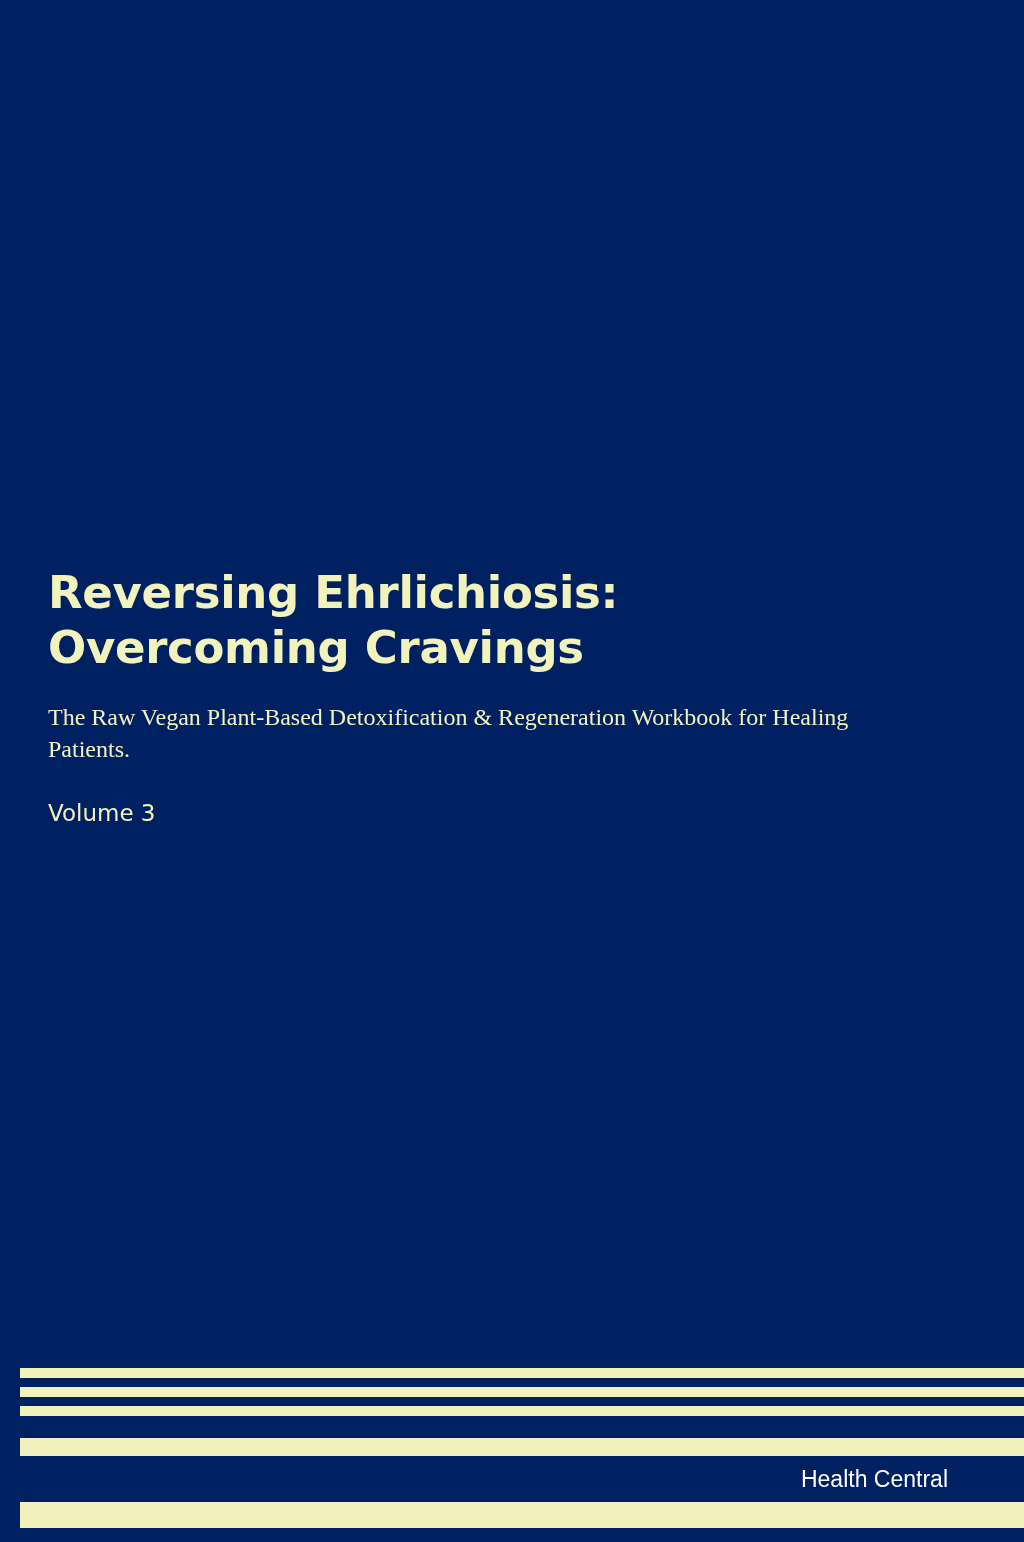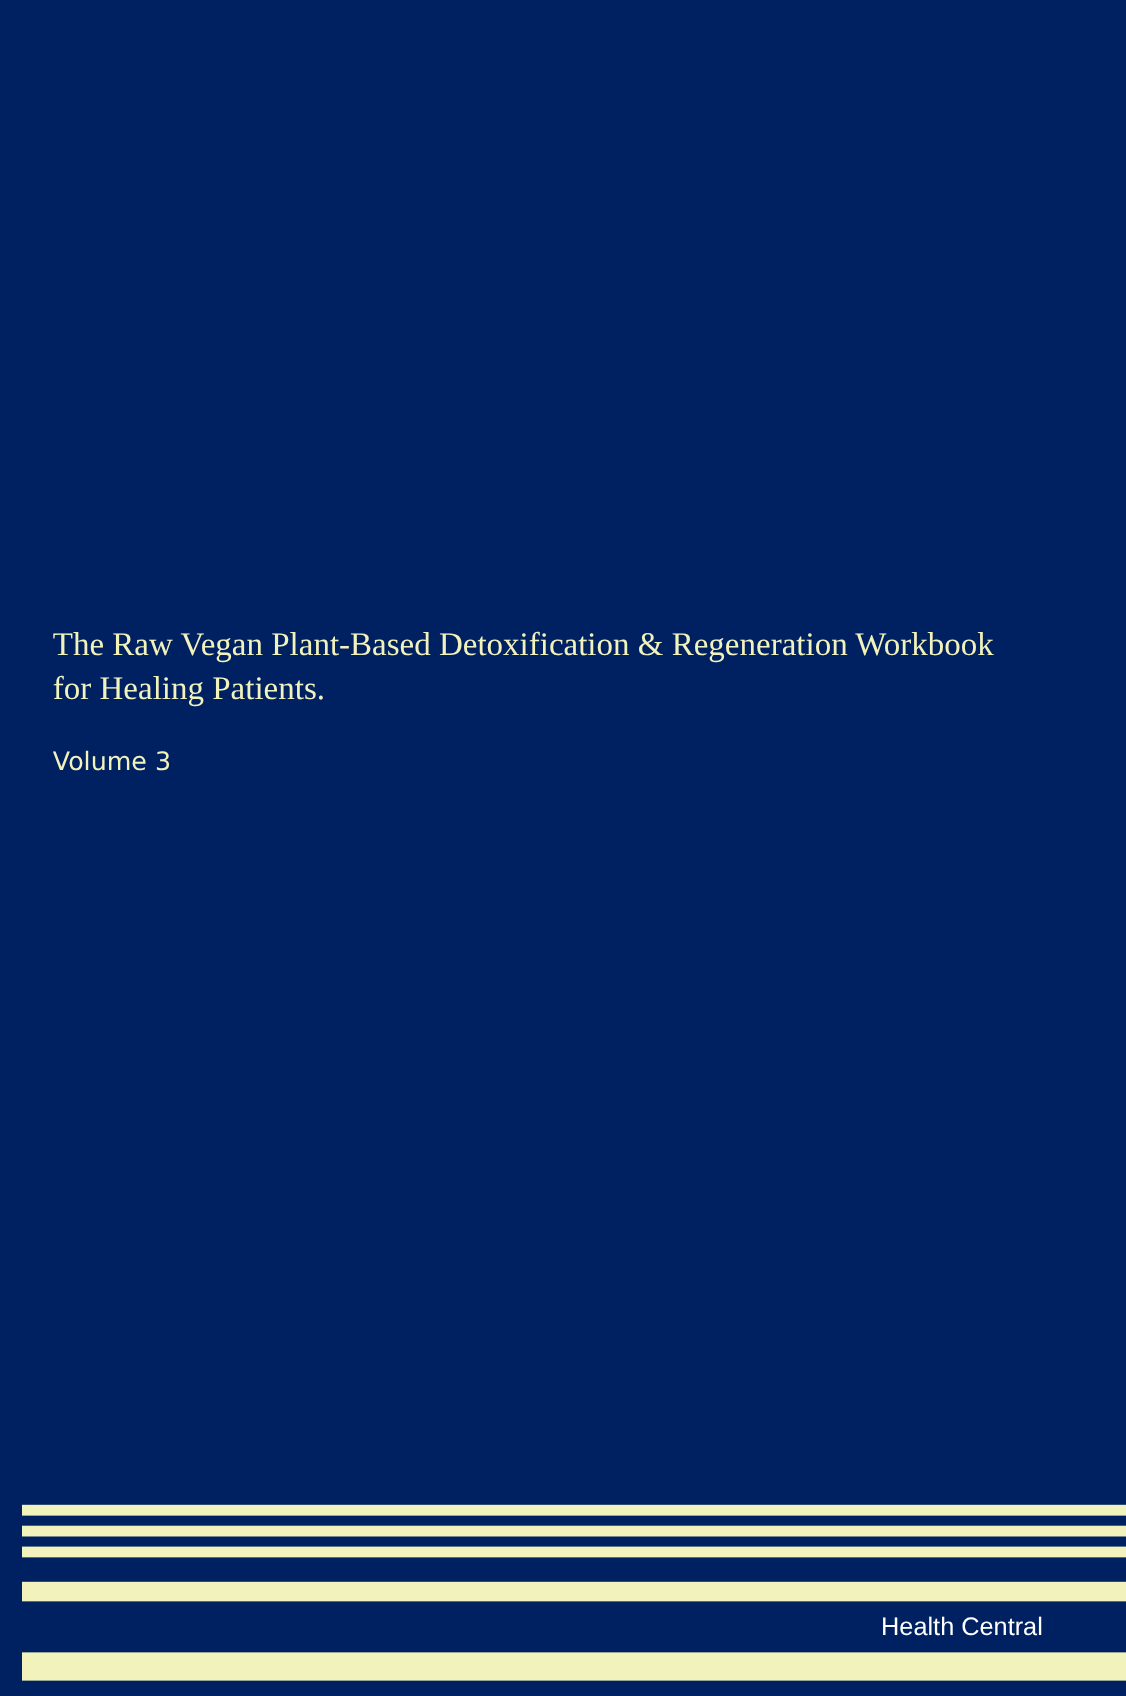--- a/index.html
+++ b/index.html
@@ -35,21 +35,21 @@
     font-size: 45px;
     line-height: 1.22;
     letter-spacing: -0.3px;
     margin: 0 0 26px 0;
     max-width: 700px;
   }
 
   .book-subtitle {
     color: #f2f2bd;
     font-family: "Liberation Serif", serif;
-    font-size: 30px;
+    font-size: 24px;
     line-height: 1.33;
     margin: 0 0 34px 0;
     max-width: 870px;
   }
 
   .book-volume {
     color: #f2f2bd;
     font-family: "DejaVu Sans", sans-serif;
     font-weight: normal;
     font-size: 23px;
@@ -94,20 +94,21 @@
     font-size: 23px;
     white-space: nowrap;
   }
 </style>
 </head>
 <body>
 
 <div class="cover">
 
   <div class="text-block">
+    <h1 class="book-title">Reversing Ehrlichiosis: Overcoming Cravings</h1>
     <p class="book-subtitle">The Raw Vegan Plant-Based Detoxification &amp; Regeneration Workbook for Healing Patients.</p>
     <p class="book-volume">Volume 3</p>
   </div>
 
   <div class="footer-bars">
     <div class="bar bar-cream h10"></div>
     <div class="bar bar-navy h9"></div>
     <div class="bar bar-cream h10"></div>
     <div class="bar bar-navy h9"></div>
     <div class="bar bar-cream h10"></div>

